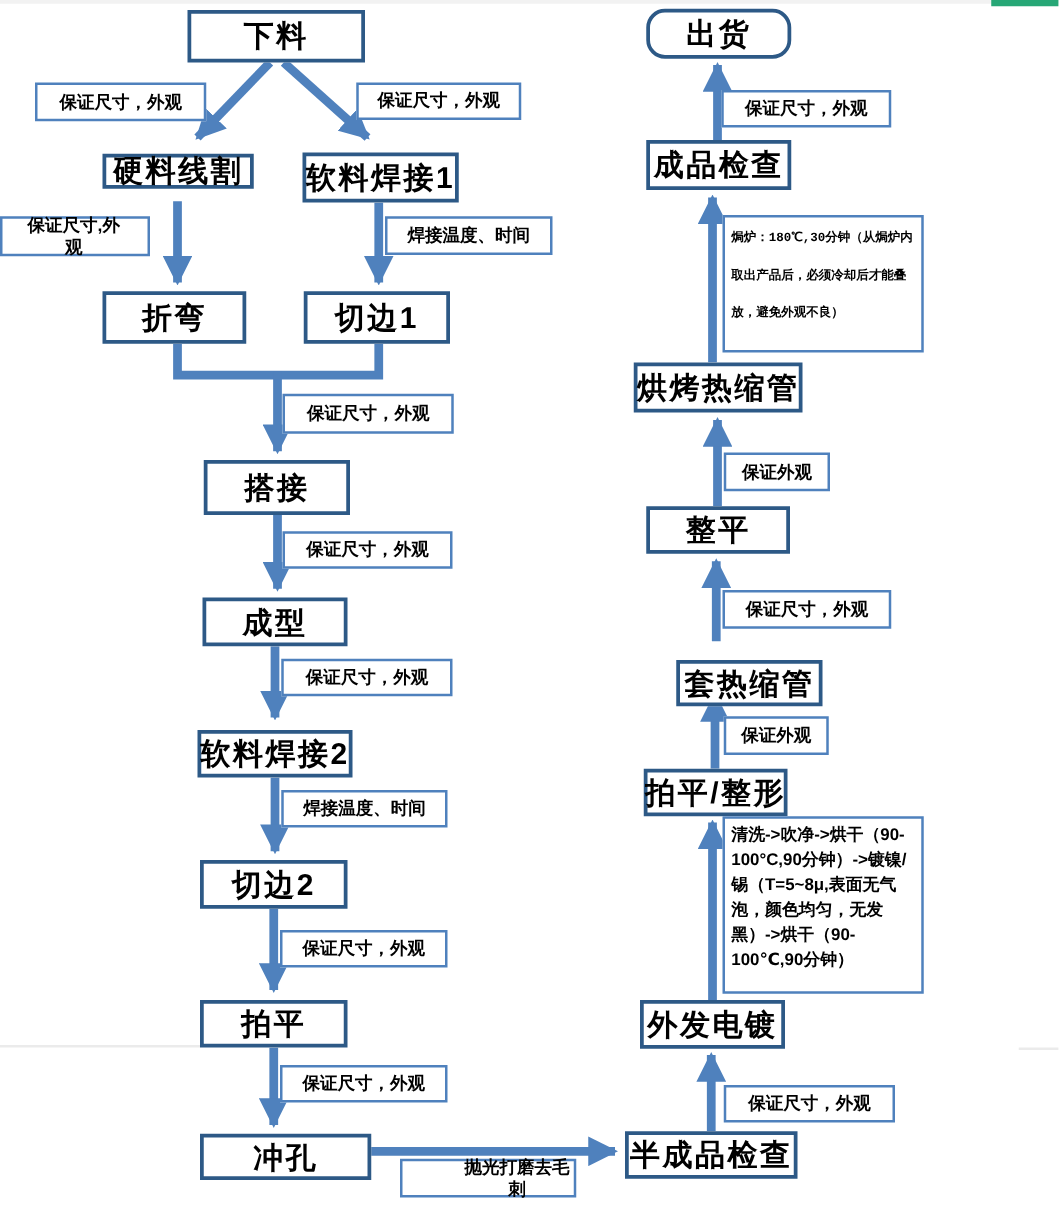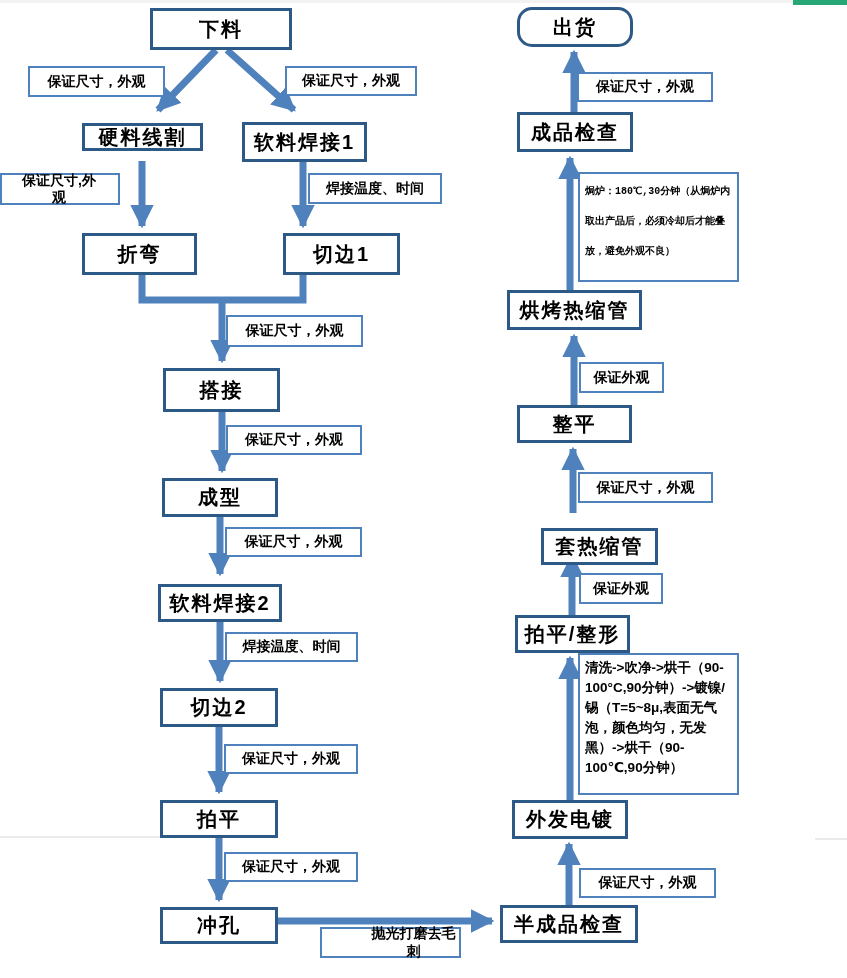--- a/index.html
+++ b/index.html
@@ -11,21 +11,21 @@
   .green-bar{position:absolute;left:793px;top:0;width:54px;height:5px;background:var(--green-bar);}
   .faint-line{position:absolute;height:2px;background:var(--faint-line);}
   .faint-line.fl-left{left:0;top:836px;width:160px;}
   .faint-line.fl-right{left:815px;top:838px;width:32px;}
   svg.connectors{position:absolute;left:0;top:0;width:847px;height:978px;pointer-events:none;}
   .arrow-line{stroke:var(--arrow);stroke-width:7;fill:none;}
   #arrowhead path{fill:var(--arrow);}
   .node{
     position:absolute;background:#fff;border:3px solid var(--node-border);
     display:flex;align-items:center;justify-content:center;
-    font-size:20px;font-weight:bold;color:var(--text);letter-spacing:2px;
+    font-size:24px;font-weight:bold;color:var(--text);letter-spacing:2px;
     box-sizing:border-box;white-space:nowrap;z-index:2;
   }
   .label{
     position:absolute;background:#fff;border:2px solid var(--label-border);
     display:flex;align-items:center;justify-content:center;text-align:center;
     font-size:14px;font-weight:bold;color:var(--text);
     box-sizing:border-box;z-index:3;line-height:1.25;
   }
   .label.narrow{padding:0 18px;}
   .label.long{
@@ -69,27 +69,27 @@
     <line class="arrow-line" x1="573" y1="513" x2="573" y2="449" marker-end="url(#arrowhead)"></line>
     <line class="arrow-line" x1="574" y1="405" x2="574" y2="336" marker-end="url(#arrowhead)"></line>
     <line class="arrow-line" x1="570" y1="290" x2="570" y2="158" marker-end="url(#arrowhead)"></line>
     <line class="arrow-line" x1="574" y1="112" x2="574" y2="52" marker-end="url(#arrowhead)"></line>
   </svg>
 
   <div class="node" style="left:150px;top:8px;width:142px;height:42px;">下料</div>
   <div class="node" style="left:82px;top:123px;width:121px;height:28px;">硬料线割</div>
   <div class="node" style="left:242px;top:122px;width:125px;height:40px;">软料焊接1</div>
   <div class="node" style="left:82px;top:233px;width:115px;height:42px;">折弯</div>
-  <div class="node" style="left:243px;top:233px;width:117px;height:42px;margin-left:40px;">切边1</div>
+  <div class="node" style="left:243px;top:233px;width:117px;height:42px;">切边1</div>
   <div class="node" style="left:163px;top:368px;width:117px;height:44px;">搭接</div>
   <div class="node" style="left:162px;top:478px;width:116px;height:39px;">成型</div>
   <div class="node" style="left:158px;top:584px;width:124px;height:38px;">软料焊接2</div>
   <div class="node" style="left:160px;top:688px;width:118px;height:39px;">切边2</div>
   <div class="node" style="left:160px;top:800px;width:118px;height:38px;">拍平</div>
-  <div class="node" style="left:160px;top:907px;width:118px;height:37px;">冲孔</div>
+  <div class="node" style="left:160px;top:907px;width:137px;height:37px;">冲孔</div>
   <div class="node" style="left:500px;top:905px;width:138px;height:38px;">半成品检查</div>
   <div class="node" style="left:512px;top:800px;width:116px;height:39px;">外发电镀</div>
   <div class="node" style="left:515px;top:615px;width:115px;height:38px;">拍平/整形</div>
   <div class="node" style="left:541px;top:513px;width:117px;height:37px;margin-top:15px;">套热缩管</div>
   <div class="node" style="left:517px;top:405px;width:115px;height:38px;">整平</div>
   <div class="node" style="left:507px;top:290px;width:135px;height:40px;">烘烤热缩管</div>
   <div class="node" style="left:517px;top:112px;width:116px;height:40px;">成品检查</div>
   <div class="node" style="left:517px;top:7px;width:116px;height:40px;border-radius:15px;">出货</div>
 
   <div class="label" style="left:28px;top:66px;width:137px;height:31px;">保证尺寸，外观</div>

